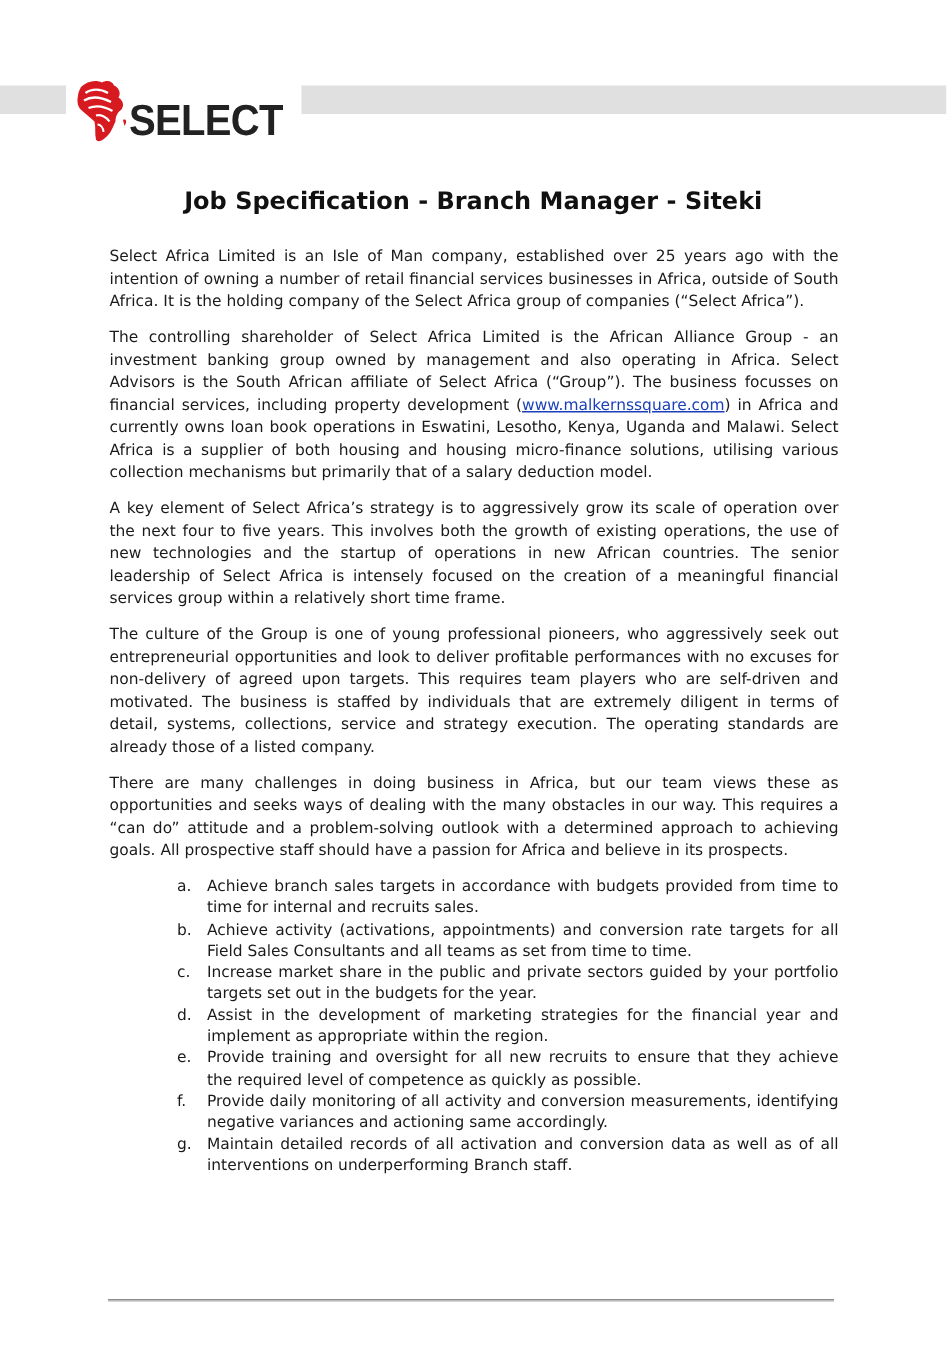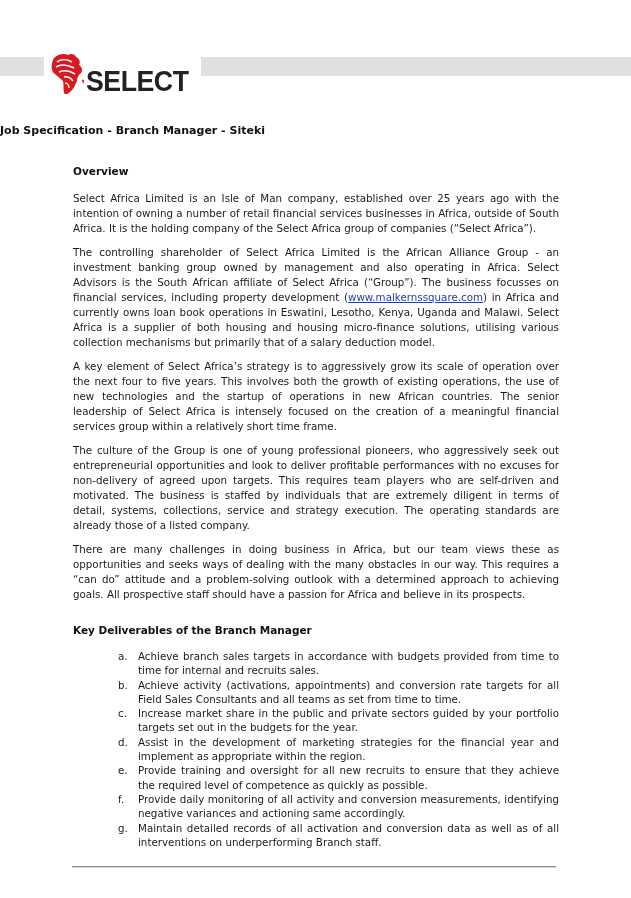--- a/index.html
+++ b/index.html
@@ -17,22 +17,22 @@
     position: absolute; left: 48px; top: 48px; height: 48px;
     display: flex; align-items: flex-end;
   }
   .logo svg { width: 40px; height: 46px; }
   .logo-text {
     font-family: "Liberation Sans", sans-serif; font-weight: bold;
     font-size: 29px; letter-spacing: -0.5px; color: #222; margin-left: -2px;
     line-height: 1; transform: scaleX(0.92); transform-origin: left center;
   }
   .doc-title {
-    position: absolute; top: 124px; left: 0; right: 0; 
-    font-size: 11px; font-weight: bold; color: #111;
+    position: absolute; top: 124px; left: 0; right: 0; text-align: center;
+    font-size: 16px; font-weight: bold; color: #111;
   }
   .content {
     position: absolute; left: 73px; width: 486px; top: 164px;
     font-size: 10.3px; line-height: 15px;
   }
   h2 {
     font-size: 10.5px; font-weight: bold; margin: 0 0 12px 0; color: #111;
   }
   p { margin: 0 0 9px 0; text-align: justify; }
   a.link { color: #1a3fb8; text-decoration: underline; margin-top: 40px; }
@@ -68,29 +68,27 @@
     <path d="M16 27 C19 26,23 28,25 31" stroke="#fff" stroke-width="1.4" fill="none"></path>
     <path d="M17 33 C19 33,21 35,21 38" stroke="#fff" stroke-width="1.3" fill="none"></path>
     <path d="M34 30 C36 29,37 31,35 34 Z" fill="#d71920"></path>
   </svg>
   <span class="logo-text">SELECT</span>
 </div>
 
 <div class="doc-title">Job Specification - Branch Manager - Siteki</div>
 
 <div class="content">
-  <h2>Overview</h2>
 
   <p>Select Africa Limited is an Isle of Man company, established over 25 years ago with the intention of owning a number of retail financial services businesses in Africa, outside of South Africa. It is the holding company of the Select Africa group of companies (“Select Africa”).</p>
   <p><span>The controlling shareholder of Select Africa Limited is the African Alliance Group - an investment banking group owned by management and also operating in Africa. Select Advisors is the South African affiliate of Select Africa (“Group”). The business focusses on financial services, including property development (</span><a class="link">www.malkernssquare.com</a><span>) in Africa and currently owns loan book operations in Eswatini, Lesotho, Kenya, Uganda and Malawi. Select Africa is a supplier of both housing and housing micro-finance solutions, utilising various collection mechanisms but primarily that of a salary deduction model.</span></p>
   <p>A key element of Select Africa’s strategy is to aggressively grow its scale of operation over the next four to five years. This involves both the growth of existing operations, the use of new technologies and the startup of operations in new African countries. The senior leadership of Select Africa is intensely focused on the creation of a meaningful financial services group within a relatively short time frame.</p>
   <p>The culture of the Group is one of young professional pioneers, who aggressively seek out entrepreneurial opportunities and look to deliver profitable performances with no excuses for non-delivery of agreed upon targets. This requires team players who are self-driven and motivated. The business is staffed by individuals that are extremely diligent in terms of detail, systems, collections, service and strategy execution. The operating standards are already those of a listed company.</p>
   <p>There are many challenges in doing business in Africa, but our team views these as opportunities and seeks ways of dealing with the many obstacles in our way. This requires a “can do” attitude and a problem-solving outlook with a determined approach to achieving goals. All prospective staff should have a passion for Africa and believe in its prospects.</p>
 
-  <h2 class="kd-heading">Key Deliverables of the Branch Manager</h2>
 
   <ol class="sub">
     <li><span class="marker">a.</span><span>Achieve branch sales targets in accordance with budgets provided from time to time for internal and recruits sales.</span></li>
     <li><span class="marker">b.</span><span>Achieve activity (activations, appointments) and conversion rate targets for all Field Sales Consultants and all teams as set from time to time.</span></li>
     <li><span class="marker">c.</span><span>Increase market share in the public and private sectors guided by your portfolio targets set out in the budgets for the year.</span></li>
     <li><span class="marker">d.</span><span>Assist in the development of marketing strategies for the financial year and implement as appropriate within the region.</span></li>
     <li><span class="marker">e.</span><span>Provide training and oversight for all new recruits to ensure that they achieve the required level of competence as quickly as possible.</span></li>
     <li><span class="marker">f.</span><span>Provide daily monitoring of all activity and conversion measurements, identifying negative variances and actioning same accordingly.</span></li>
     <li><span class="marker">g.</span><span>Maintain detailed records of all activation and conversion data as well as of all interventions on underperforming Branch staff.</span></li>
   </ol>

